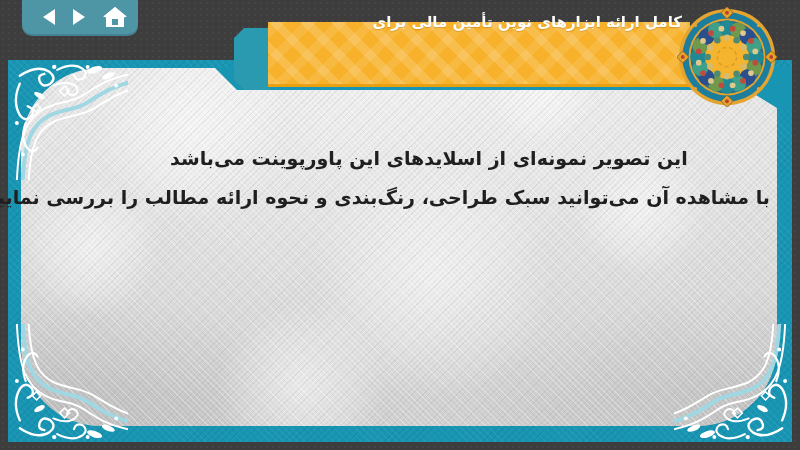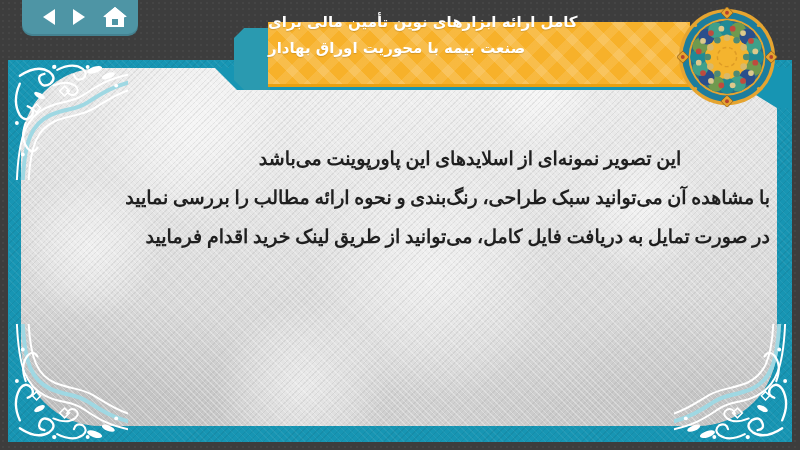--- a/index.html
+++ b/index.html
@@ -72,43 +72,43 @@
   .banner {
     position:absolute; left:268px; top:22px; width:422px; height:65px;
     background:
       repeating-linear-gradient(45deg, rgba(255,255,255,0.16) 0 9px, rgba(255,255,255,0) 9px 22px),
       repeating-linear-gradient(-45deg, rgba(255,255,255,0.10) 0 9px, rgba(255,255,255,0) 9px 22px),
       #f7b12a;
     border-bottom:3px solid #e9a112;
   }
   .banner-text {
     position:absolute; left:268px; top:9px; width:414px;
-    direction:rtl; text-align:left;
+    direction:rtl; text-align:right;
     color:#ffffff; font-weight:bold; font-size:15px; line-height:26px;
     text-shadow:0 1px 1px rgba(0,0,0,0.15);
   }
 
   
   .mandala { position:absolute; left:677px; top:7px; width:100px; height:100px; }
 
   
   .nav {
     position:absolute; left:22px; top:0; width:116px; height:36px;
     background:#4e95a5; border-radius:0 0 10px 10px;
     box-shadow:inset 0 -2px 0 rgba(0,0,0,0.12);
     display:flex; align-items:center; justify-content:flex-end;
     gap:10px; padding:0 8px 2px 0;
   }
   .nav button { background:none; border:none; cursor:pointer; display:flex; align-items:center; padding:2px; }
 
   
   .slide-text {
     position:absolute; right:30px; top:139px; width:600px;
-    direction:rtl; text-align:center;
-    color:#1f1f1f; font-weight:bold; font-size:19px; line-height:39px;font-family:Liberation Serif, serif;
+    direction:rtl; text-align:left;
+    color:#1f1f1f; font-weight:bold; font-size:19px; line-height:39px;
   }
   .slide-text div { white-space:nowrap; }
 </style>
 </head>
 <body>
 
 <svg width="0" height="0" style="position:absolute">
   <defs>
     <g id="corner-art" fill="none" stroke="#ffffff" stroke-width="2" stroke-linecap="round">
       <path d="M7 120 C 9 76 16 57 36 47 C 52 39 62 42 74 34 C 88 25 97 18 120 13"></path>
@@ -153,21 +153,20 @@
     <use href="#corner-art"></use>
   </svg>
 <svg class="corner corner-br" viewBox="0 0 120 120">
     <use href="#corner-art"></use>
   </svg>
 
 <div class="ribbon-cap"></div>
 <div class="banner"></div>
 <div class="banner-text">
   <div>کامل ارائه ابزارهای نوین تأمین مالی برای</div>
-  <div>صنعت بیمه با محوریت اوراق بهادار</div>
 </div>
 
 <svg class="mandala" viewBox="-52 -52 104 104">
   <circle r="50" fill="#e5a430"></circle>
   <circle r="46.5" fill="#1d7d9d"></circle>
   <circle r="40" fill="#e5a430"></circle>
   <circle r="38" fill="#2a6e88"></circle>
   <circle r="23" fill="#f4b42e"></circle>
   <g id="mandala-ring">
       <circle cx="30.00" cy="0.00" r="8.2" fill="#1f8a96"></circle>
@@ -255,14 +254,13 @@
     <svg width="26" height="22" viewBox="0 0 26 22">
       <path d="M13 1 L1 11 L4 11 L4 21 L22 21 L22 11 L25 11 Z M10 13 L16 13 L16 19 L10 19 Z" fill="#ffffff" fill-rule="evenodd"></path>
       <path d="M13 3.5 L22.5 11.5 L24 10 L13 1 L2 10 L3.5 11.5 Z" fill="#ffffff"></path>
     </svg>
   </button>
 </div>
 
 <div class="slide-text">
   <div>این تصویر نمونه‌ای از اسلایدهای این پاورپوینت می‌باشد</div>
   <div>با مشاهده آن می‌توانید سبک طراحی، رنگ‌بندی و نحوه ارائه مطالب را بررسی نمایید</div>
-  <div>در صورت تمایل به دریافت فایل کامل، می‌توانید از طریق لینک خرید اقدام فرمایید</div>
 </div>
 
 </body></html>

